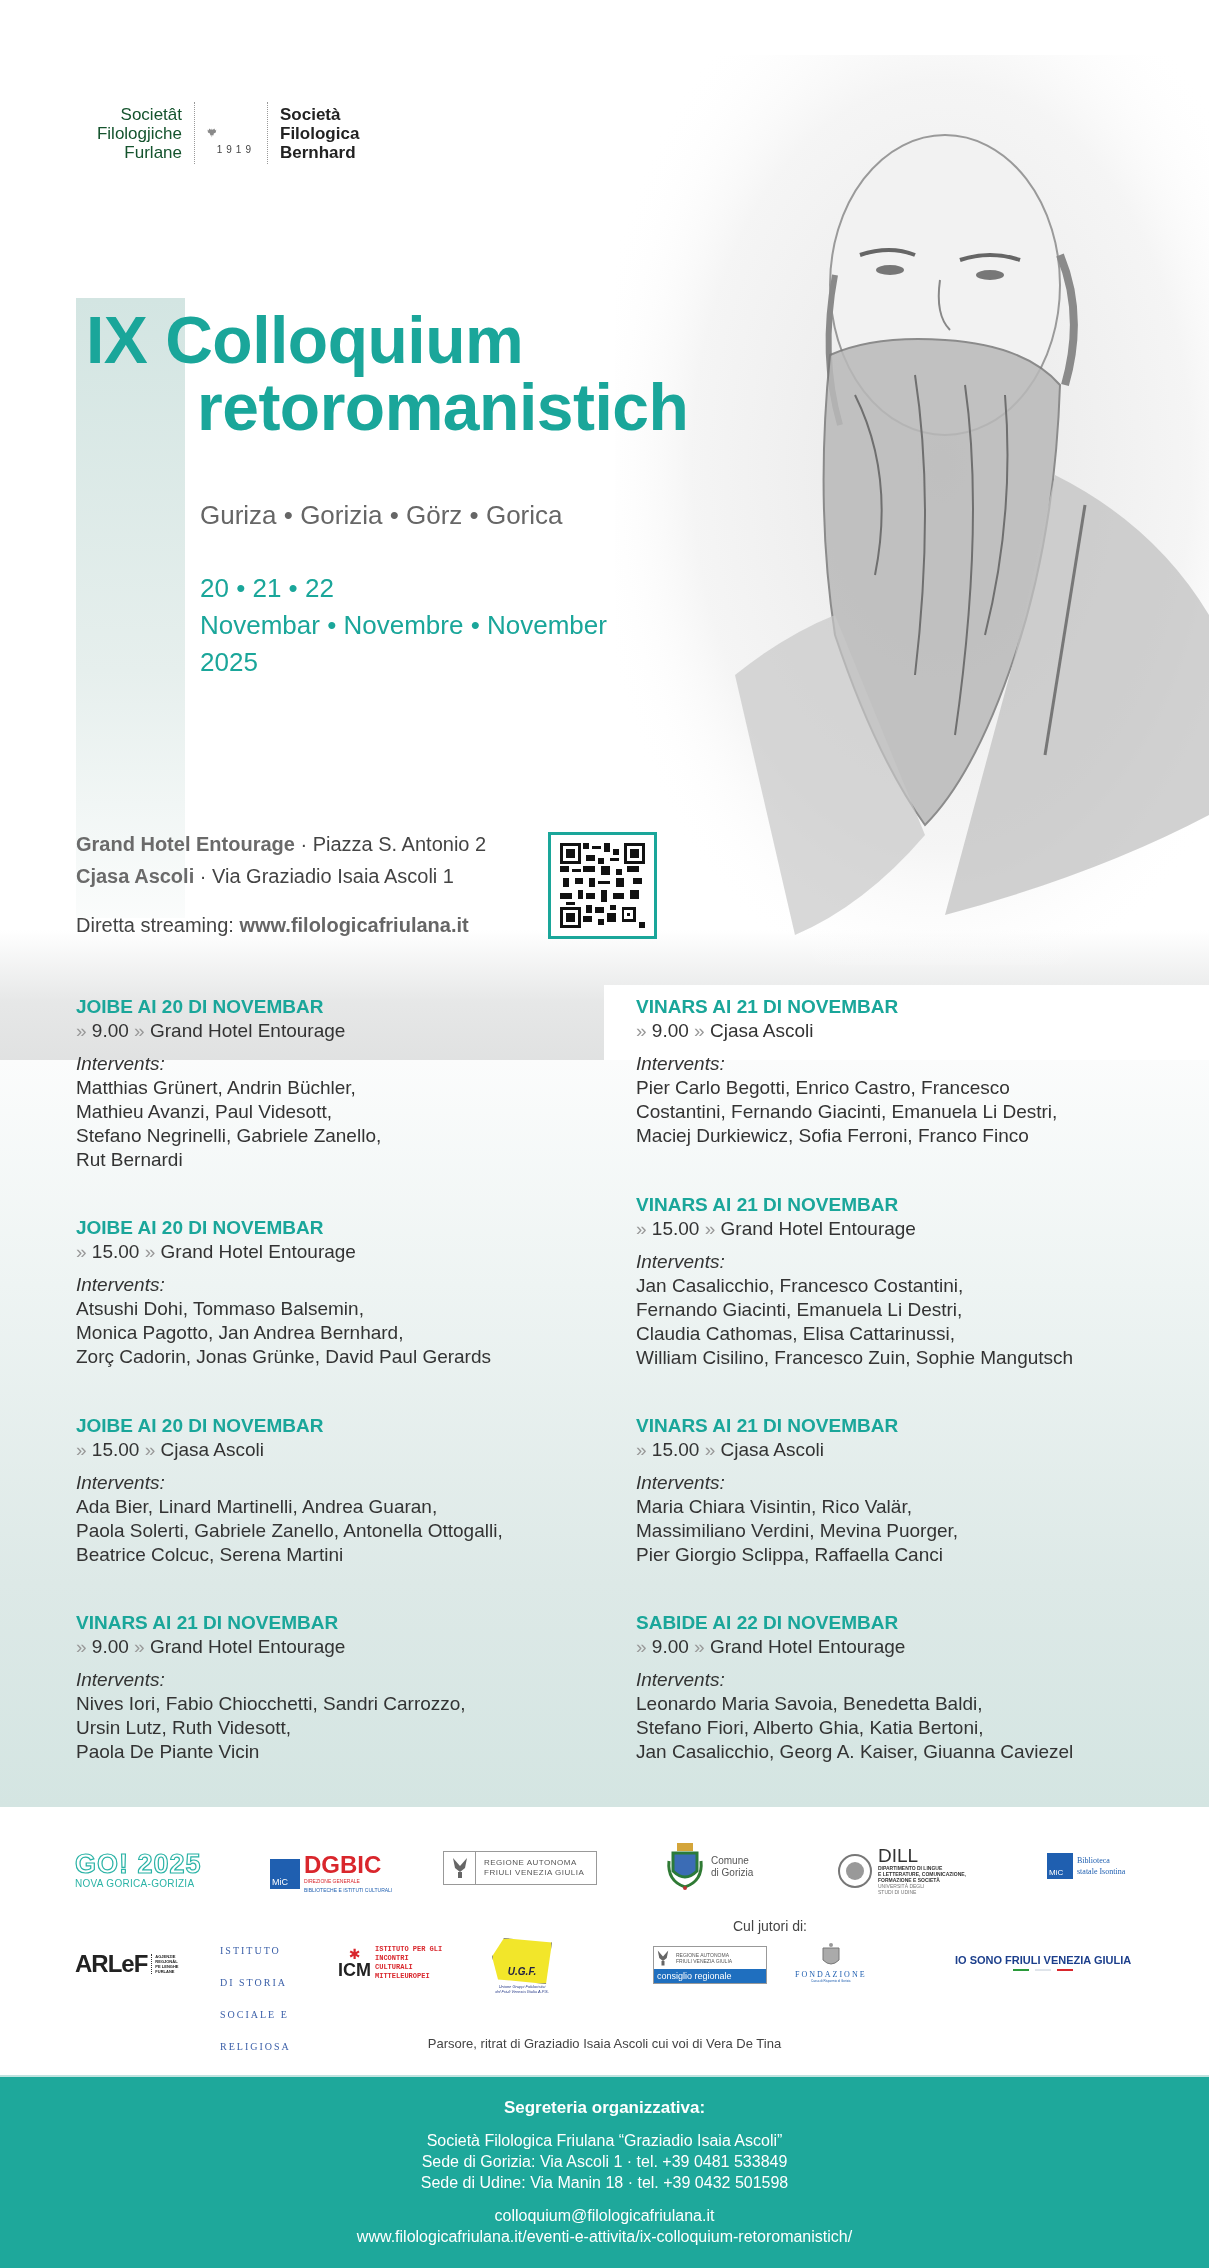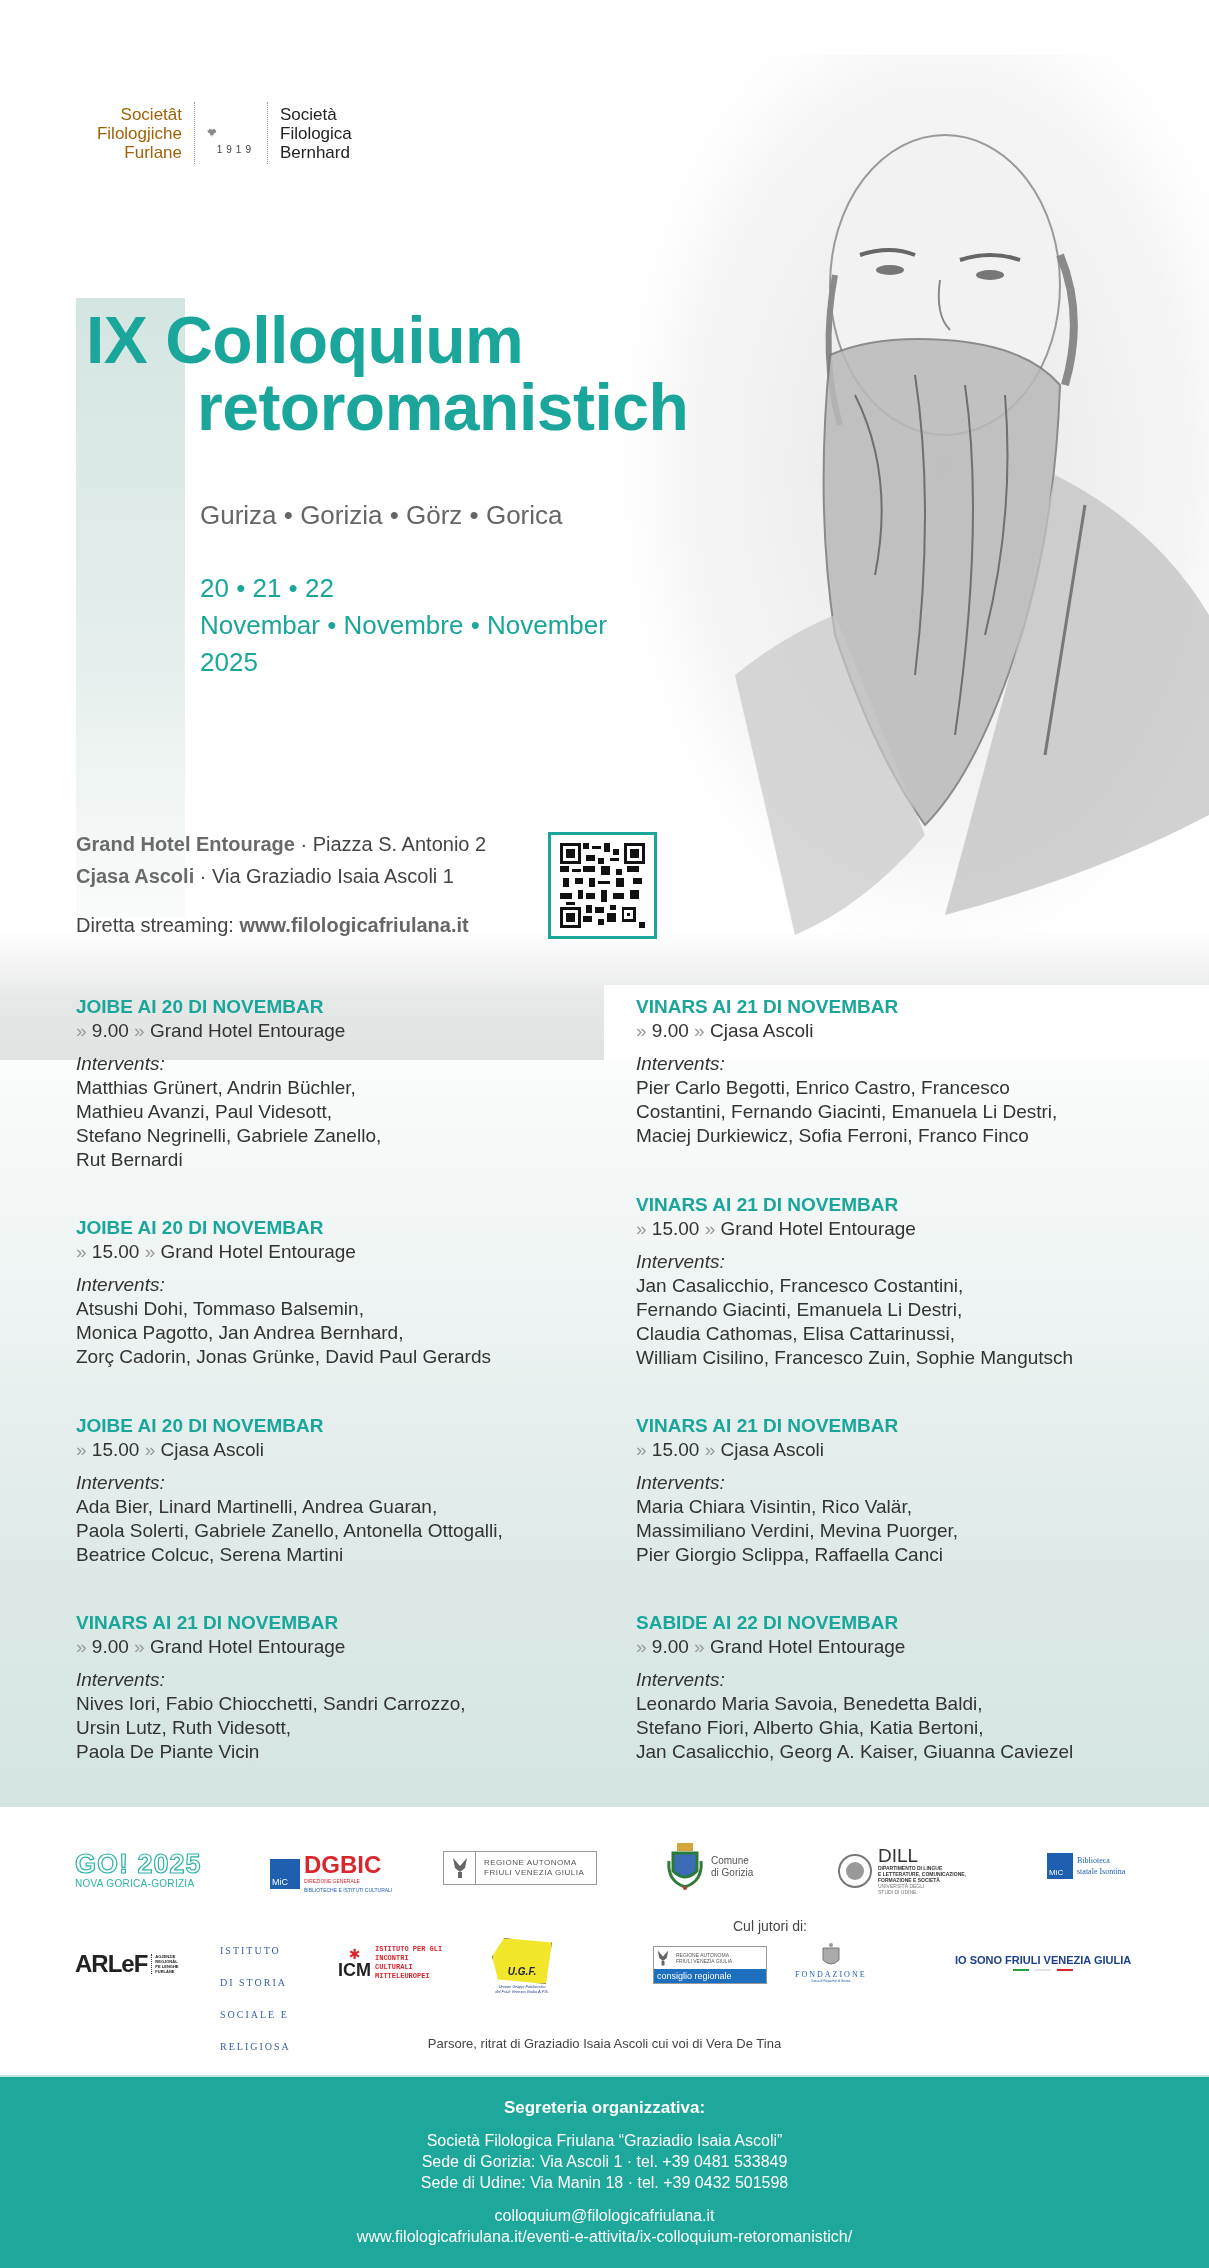--- a/index.html
+++ b/index.html
@@ -30,25 +30,25 @@
     background: linear-gradient(to bottom, #d3e5e2 0%, #e6efed 60%, rgba(240,245,244,0.3) 100%);
   }
 
   
   .portrait {
     position: absolute; left: 615px; top: 55px; width: 594px; height: 910px;
   }
 
   
   .logo { position: absolute; left: 70px; top: 100px; width: 320px; height: 66px; display: flex; align-items: center; }
-  .logo-left { width: 112px; text-align: right; font-size: 17px; line-height: 19px; color: #a16207; font-weight: 500; }
+  .logo-left { width: 112px; text-align: right; font-size: 17px; line-height: 19px; color: #14532d; font-weight: 500; }
   .logo-sep { width: 1px; height: 62px; border-left: 1px dotted #999; margin: 0 12px; }
   .logo-mid { width: 48px; display: flex; flex-direction: row; align-items: flex-end; }
   .logo-year { font-size: 10px; letter-spacing: 4px; color: #444; margin-top: 4px; }
-  .logo-right { font-size: 17px; line-height: 19px; color: #222; font-weight: 400; }
+  .logo-right { font-size: 17px; line-height: 19px; color: #222; font-weight: 700; }
 
   .title-line1 { position: absolute; left: 86px; top: 305px; font-size: 66px; font-weight: bold; color: #1aa69a; line-height: 70px; letter-spacing: -0.5px; }
   .title-line2 { position: absolute; left: 197px; top: 372px; font-size: 66px; font-weight: bold; color: #1aa69a; line-height: 70px; letter-spacing: -0.5px; }
   .cities { position: absolute; left: 200px; top: 500px; font-size: 26px; color: #666; }
   .dates { position: absolute; left: 200px; top: 570px; font-size: 26px; color: #1aa69a; line-height: 37px; font-weight: 500; }
 
   .venues { position: absolute; left: 76px; top: 828px; font-size: 20px; color: #444; line-height: 32px; }
   .venues b { color: #6a6a6a; }
   .streaming { position: absolute; left: 76px; top: 914px; font-size: 20px; color: #444; }
   .streaming b { color: #666; }

